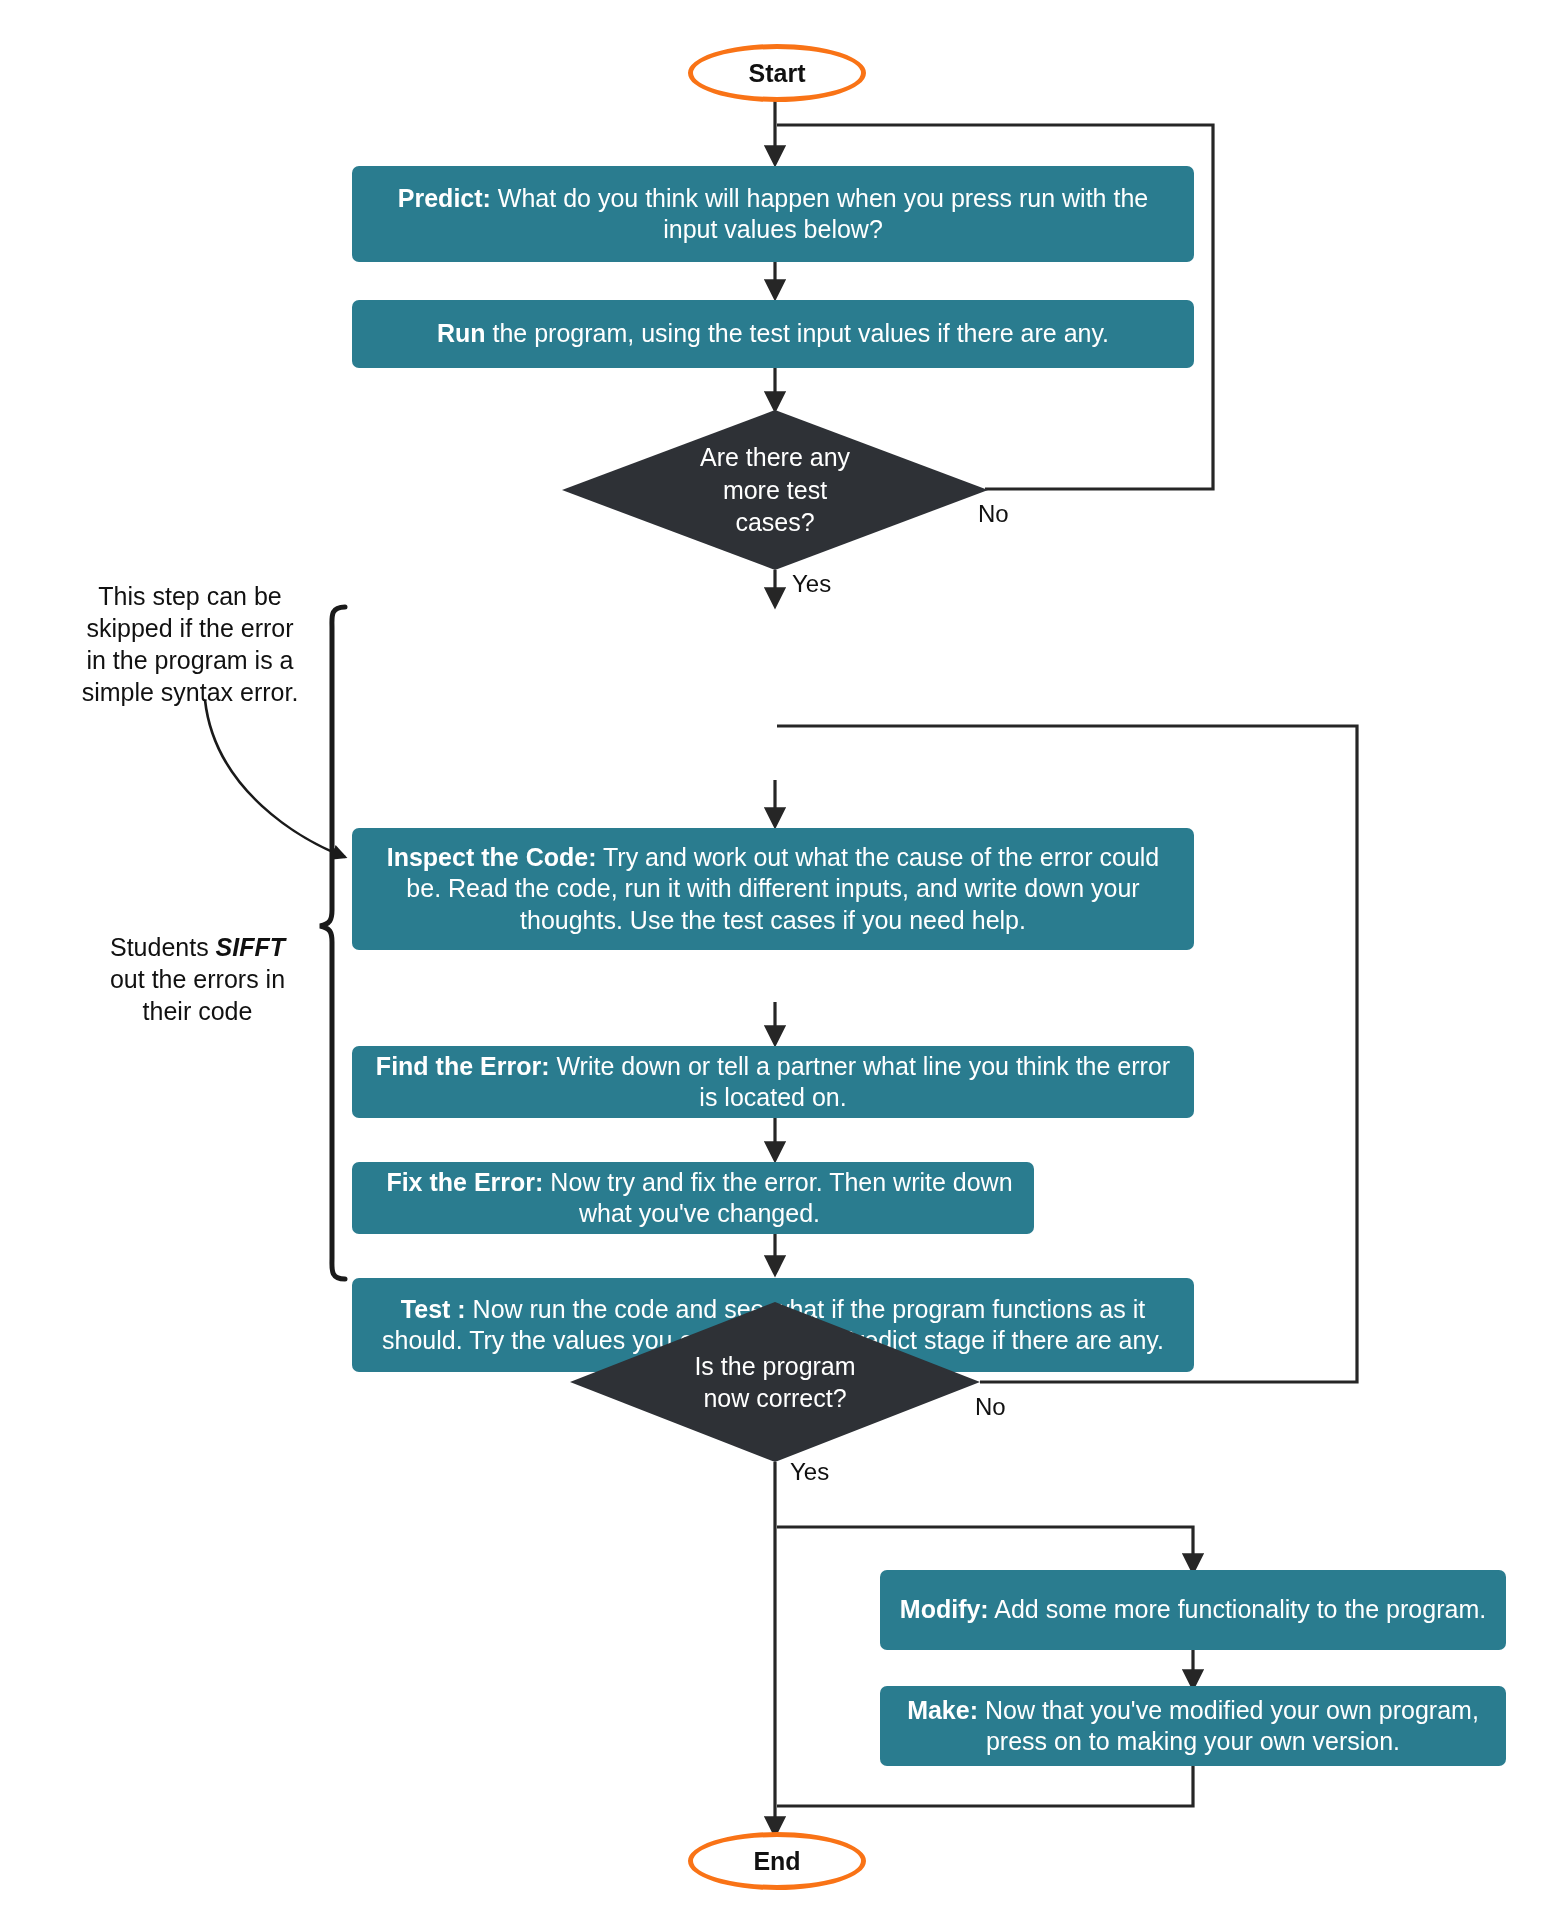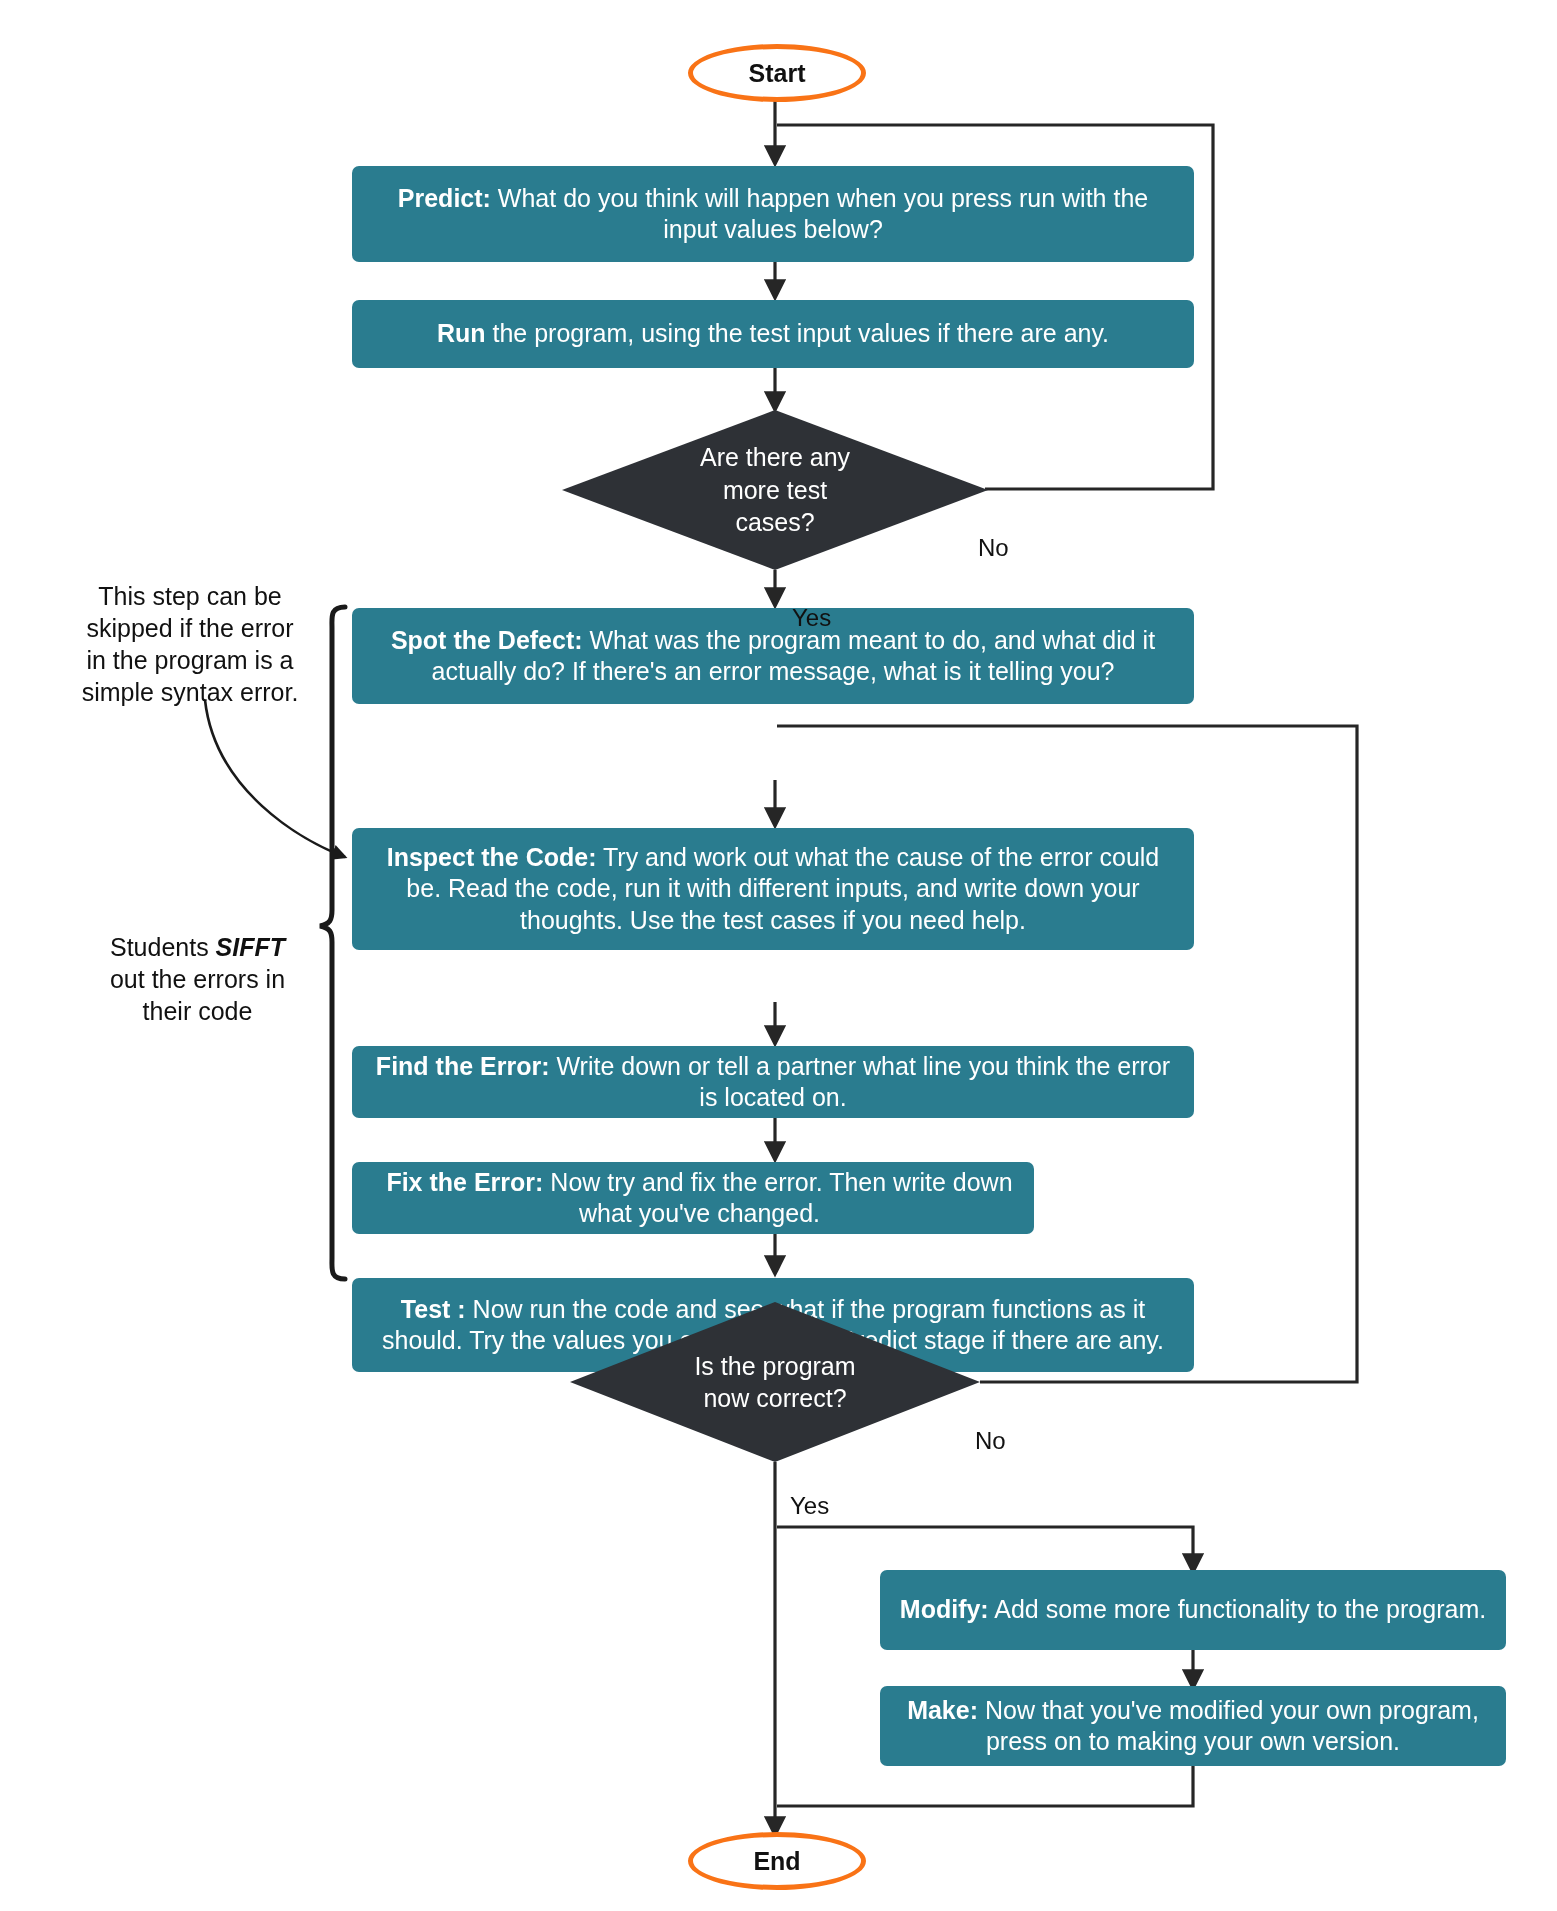--- a/index.html
+++ b/index.html
@@ -59,21 +59,20 @@
     display: flex;
     align-items: center;
     justify-content: center;
     pointer-events: none;
   }
   .edge-label {
     position: absolute;
     color: #111111;
     font-size: 24px;
     white-space: nowrap;
-    margin-top: 34px;
   }
   .note {
     position: absolute;
     color: #111111;
     font-size: 25px;
     line-height: 1.28;
     text-align: center;
   }
   .note i { font-style: italic; font-weight: bold; }
 </style>
@@ -145,25 +144,20 @@
       <b>Predict:</b><span> What do you think will happen when you press run with the input values below?</span>
     </div>
   </div>
 
   <div class="node process" style="left:352px; top:300px; width:842px; height:68px;">
     <div>
       <b>Run</b><span> the program, using the test input values if there are any.</span>
     </div>
   </div>
 
-  <div class="node process" style="left:352px; top:608px; width:842px; height:96px;">
-    <div>
-      <b>Spot the Defect:</b><span> What was the program meant to do, and what did it actually do? If there's an error message, what is it telling you?</span>
-    </div>
-  </div>
 
   <div class="node process" style="left:352px; top:1046px; width:842px; height:72px;">
     <div>
       <b>Find the Error:</b><span> Write down or tell a partner what line you think the error is located on.</span>
     </div>
   </div>
 
   <div class="node process" style="left:352px; top:828px; width:842px; height:122px;">
     <div>
       <b>Inspect the Code:</b><span> Try and work out what the cause of the error could be. Read the code, run it with different inputs, and write down your thoughts. Use the test cases if you need help.</span>

